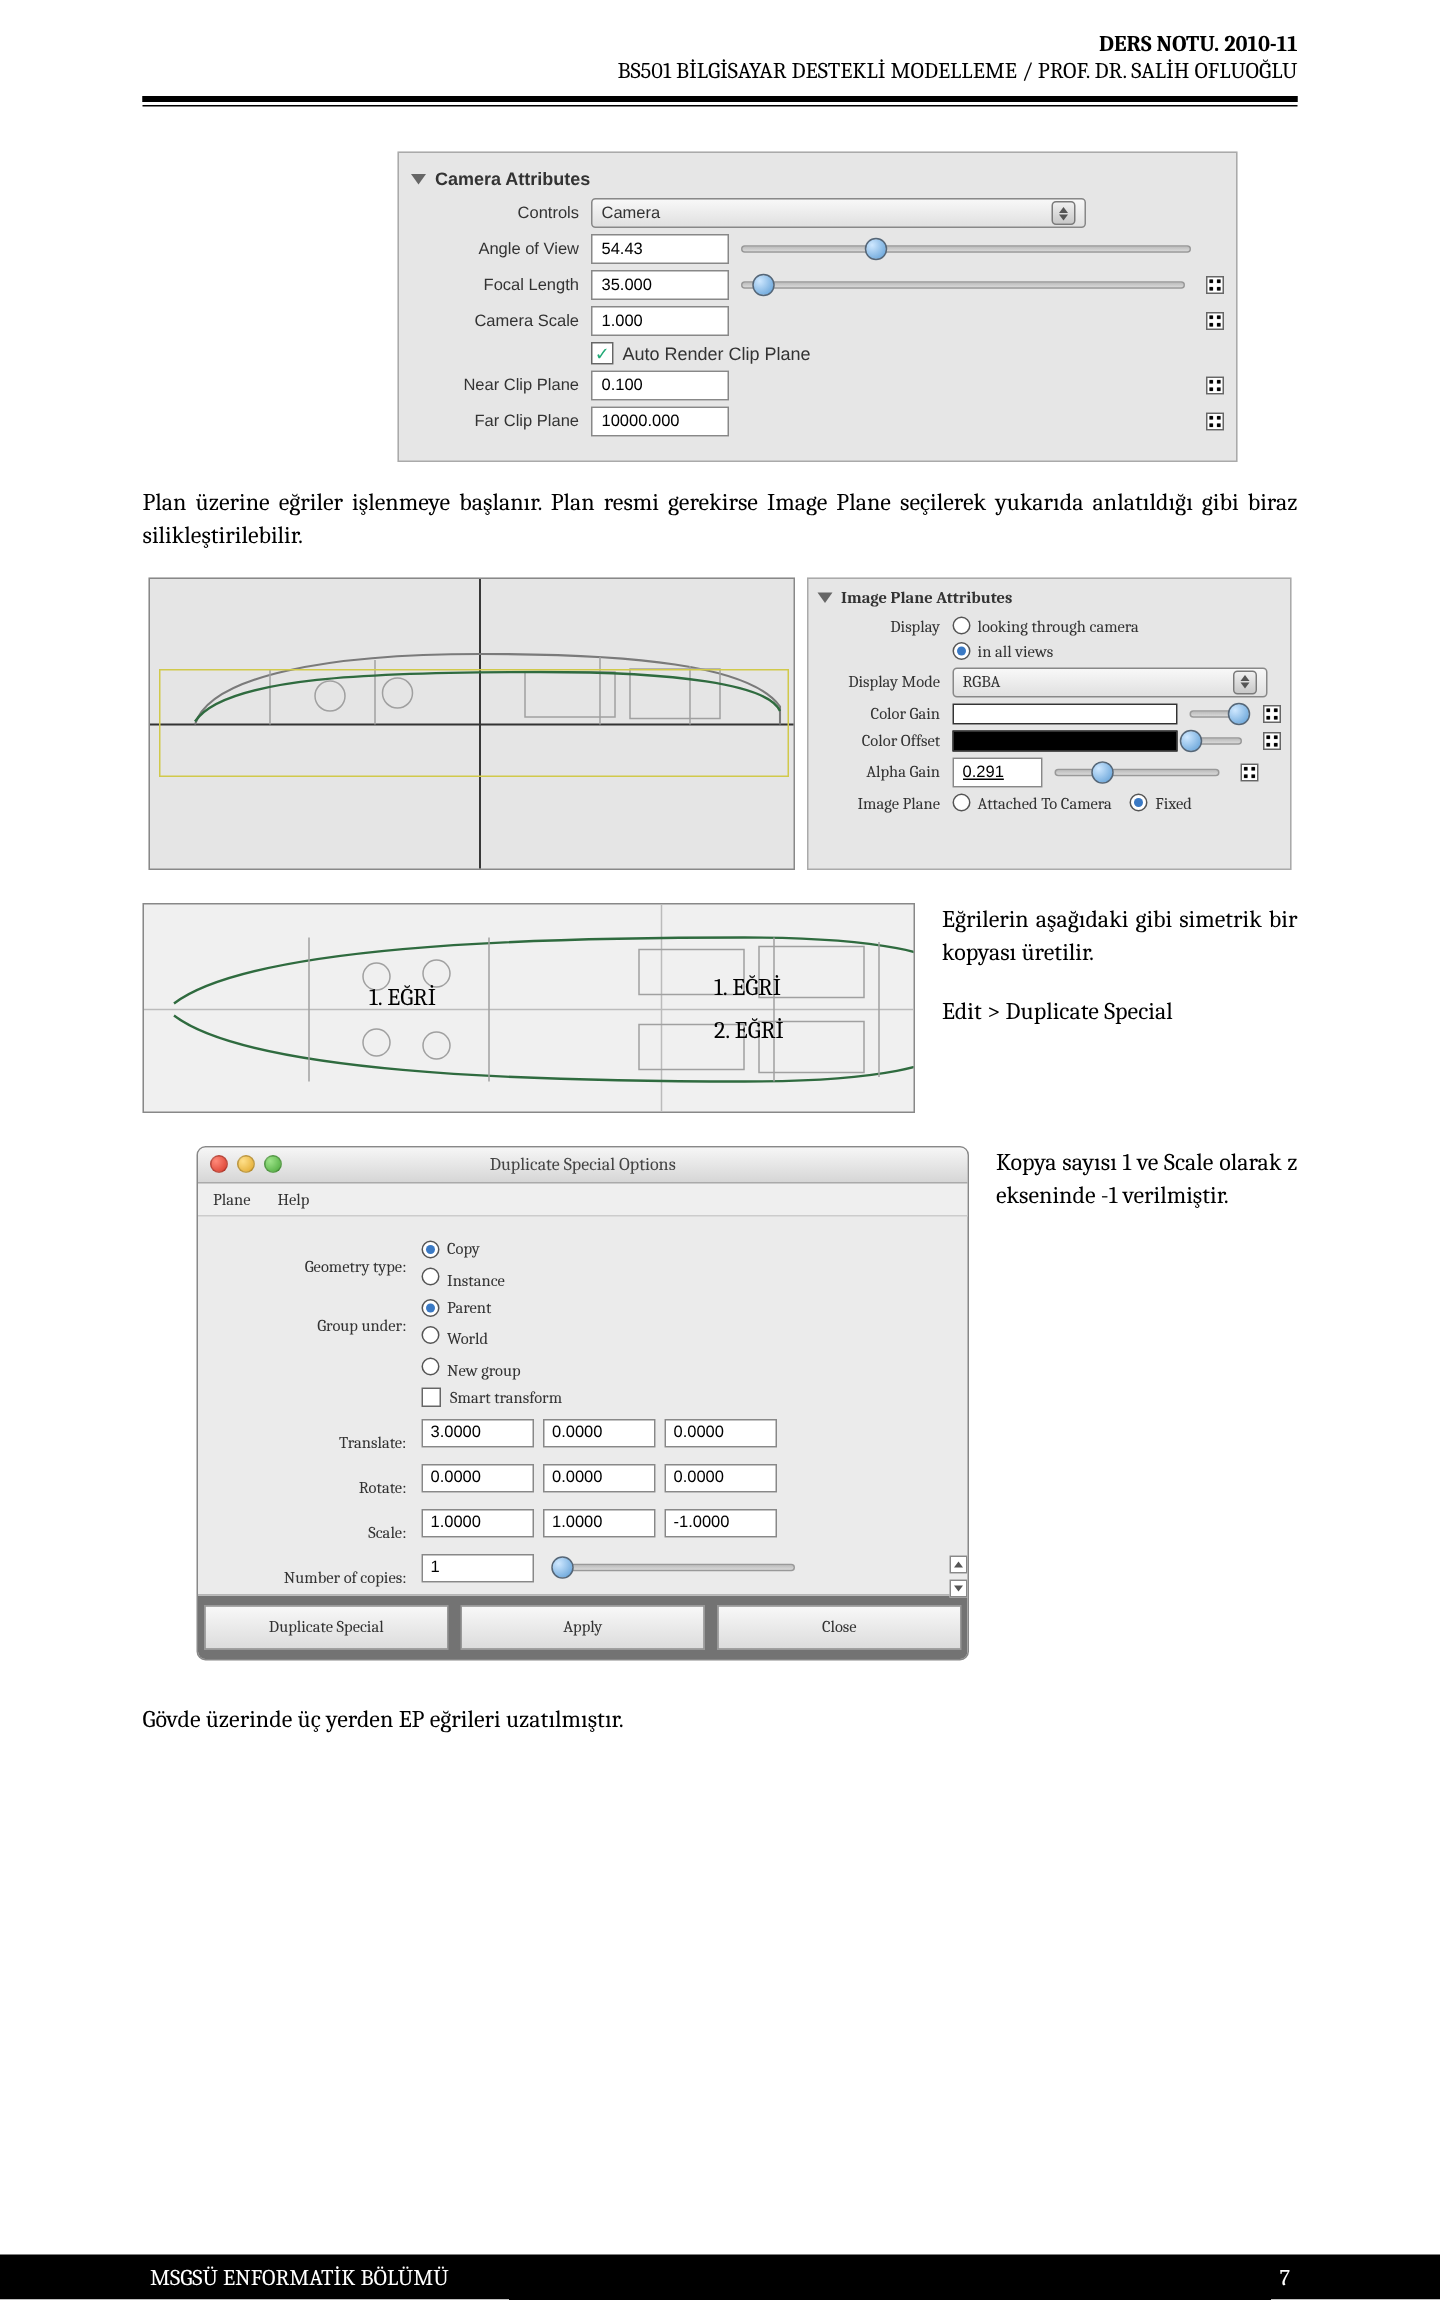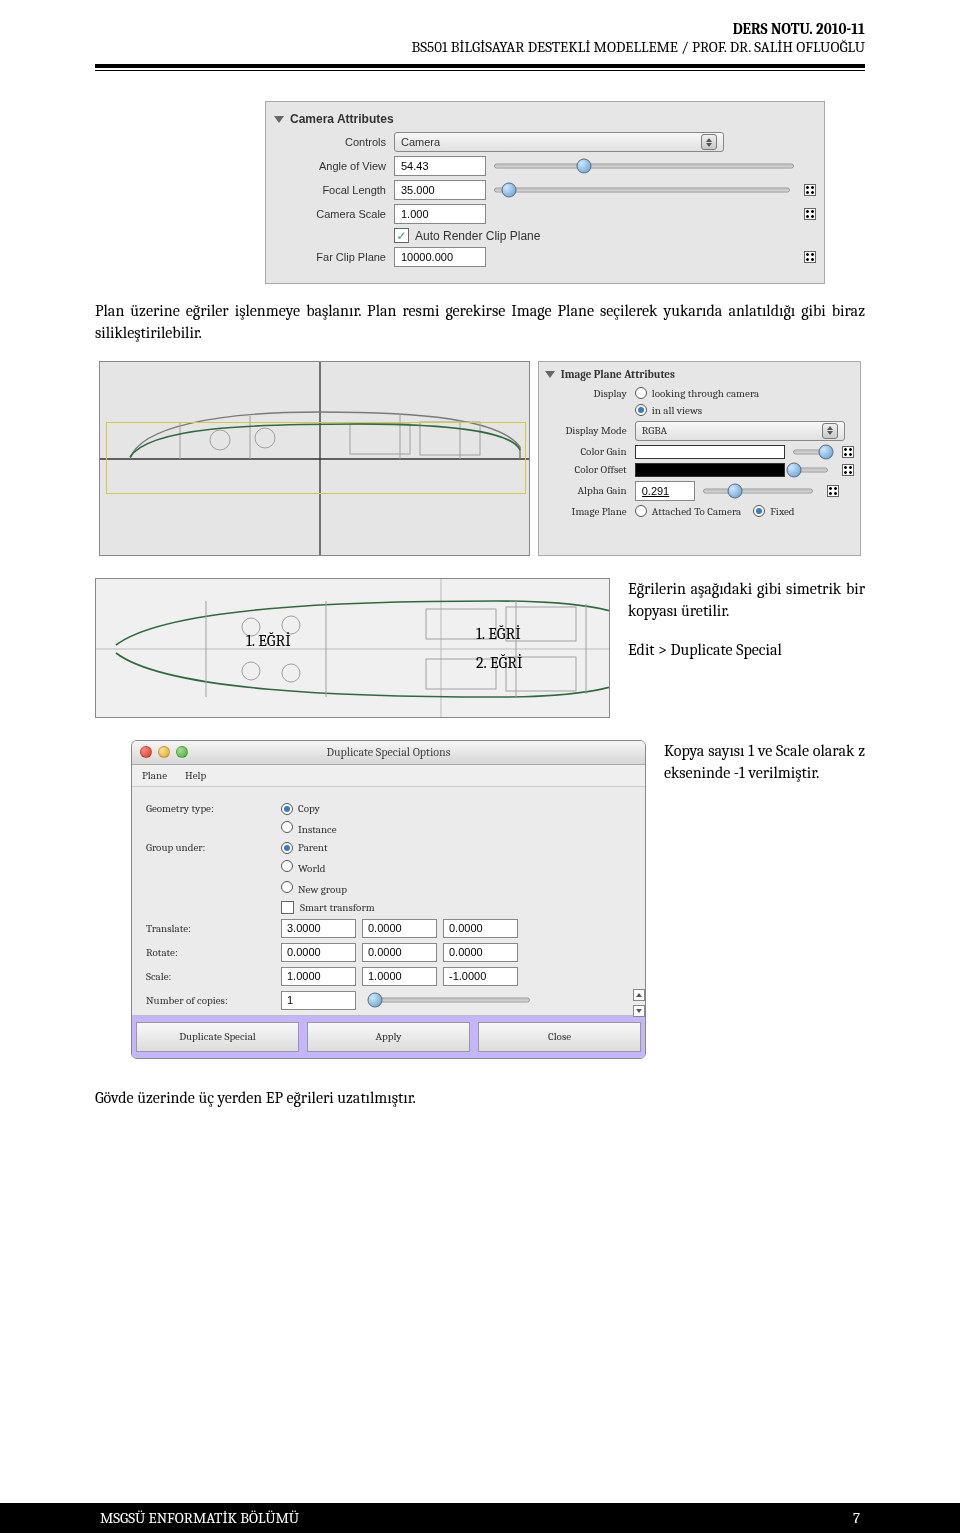--- a/index.html
+++ b/index.html
@@ -187,25 +187,25 @@
   }
   .traffic { display: flex; gap: 6px; }
   .tl { width: 12px; height: 12px; border-radius: 50%; border: 1px solid rgba(0,0,0,.2); }
   .tl.red { background: radial-gradient(circle at 30% 30%, #ff8a7a, #d83a2b); }
   .tl.yel { background: radial-gradient(circle at 30% 30%, #ffe08a, #e0a72b); }
   .tl.grn { background: radial-gradient(circle at 30% 30%, #9ee48a, #4aa83a); }
   .dso-title { position: absolute; left: 0; right: 0; text-align: center; font-size: 12px; color: #444; }
   .menubar { height: 22px; background: #efefef; border-bottom: 1px solid #ccc; display: flex; gap: 18px; padding: 0 10px; align-items: center; }
   .dso-body { padding: 10px 14px 0 14px; }
   .dso-row { display: flex; align-items: center; margin: 5px 0; }
-  .dso-label { width: 135px; padding-right: 10px; }
+  .dso-label { width: 135px; text-align: right; padding-right: 10px; margin-top: 12px; }
   .dso-opts { display: flex; flex-direction: column; gap: 6px; }
   .dso-inputs { display: flex; gap: 6px; align-items: center; }
   .dso-input { width: 75px; height: 19px; border: 1px solid #888; background: #fff; padding: 1px 5px; font-size: 11px; }
-  .dso-btnrow { display: flex; border-top: 1px solid #bbb; background:#c4b5fd;align-items:center; }
+  .dso-btnrow { display: flex; border-top: 1px solid #bbb; background:#737373;align-items:center; }
   .dso-btn {
     flex: 1;
     height: 30px;
     background: linear-gradient(#f8f8f8,#dcdcdc);
     border: 1px solid #999;
     border-radius: 0;
     margin: 6px 4px;
     display: flex; align-items: center; justify-content: center;
     font-size: 11px;
   }
@@ -283,20 +283,26 @@
         <input class="pinput" value="1.000" style="">
         <div class="slider" style="max-width:300px"></div>
         <span class="small-dots"></span>
       </div>
       <div class="prow">
         <div class="plabel"></div>
         <span class="checkbox">
             <span class="check">✓</span>
           </span>
         <span>Auto Render Clip Plane</span>
+      </div>
+      <div class="prow">
+        <div class="plabel">Near Clip Plane</div>
+        <input class="pinput" value="0.100" style="">
+        <div class="slider" style="max-width:300px"></div>
+        <span class="small-dots"></span>
       </div>
       <div class="prow">
         <div class="plabel">Far Clip Plane</div>
         <input class="pinput" value="10000.000" style="">
         <div class="slider" style="max-width:300px"></div>
         <span class="small-dots"></span>
       </div>
     </div>
 
     <p class="para">Plan üzerine eğriler işlenmeye başlanır. Plan resmi gerekirse Image Plane seçilerek yukarıda anlatıldığı gibi biraz silikleştirilebilir.</p>

